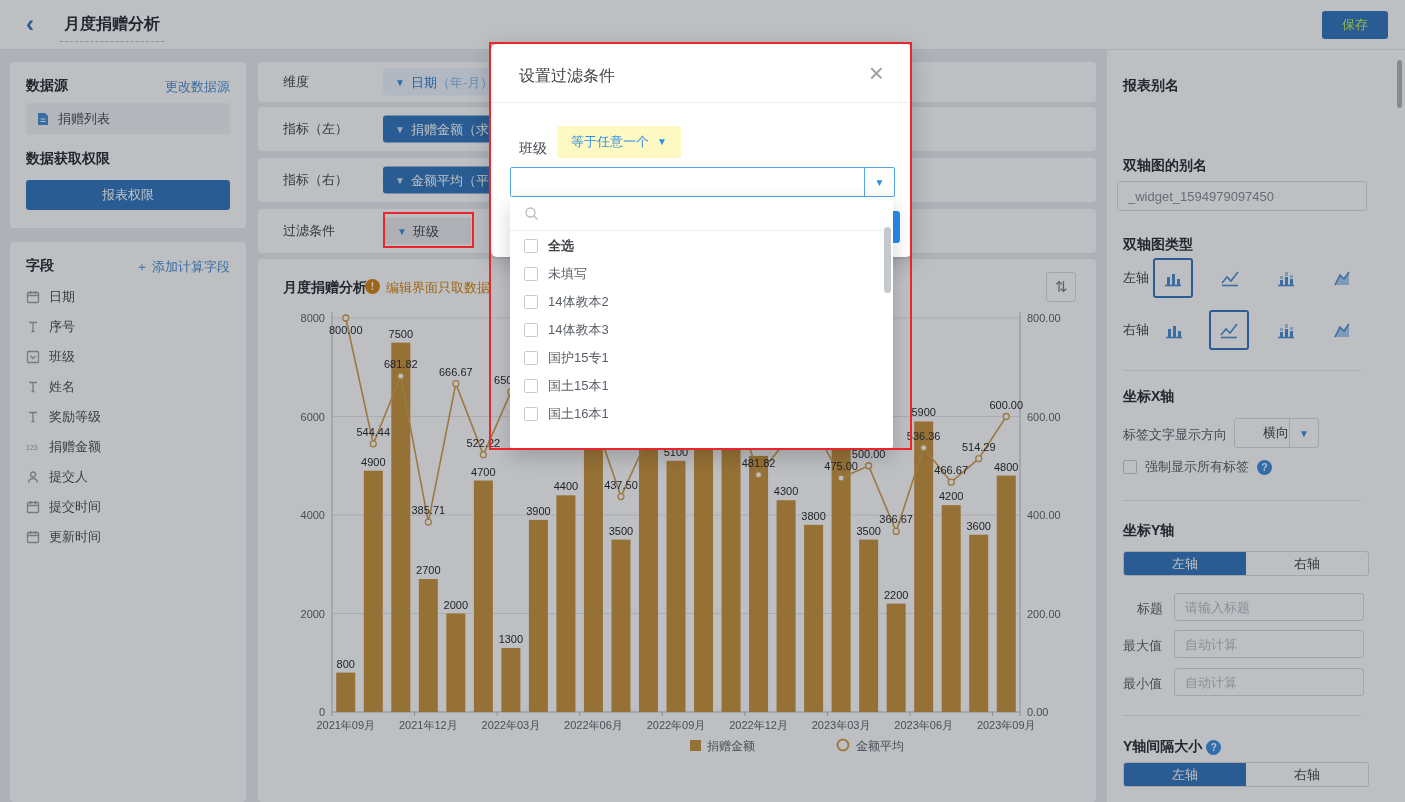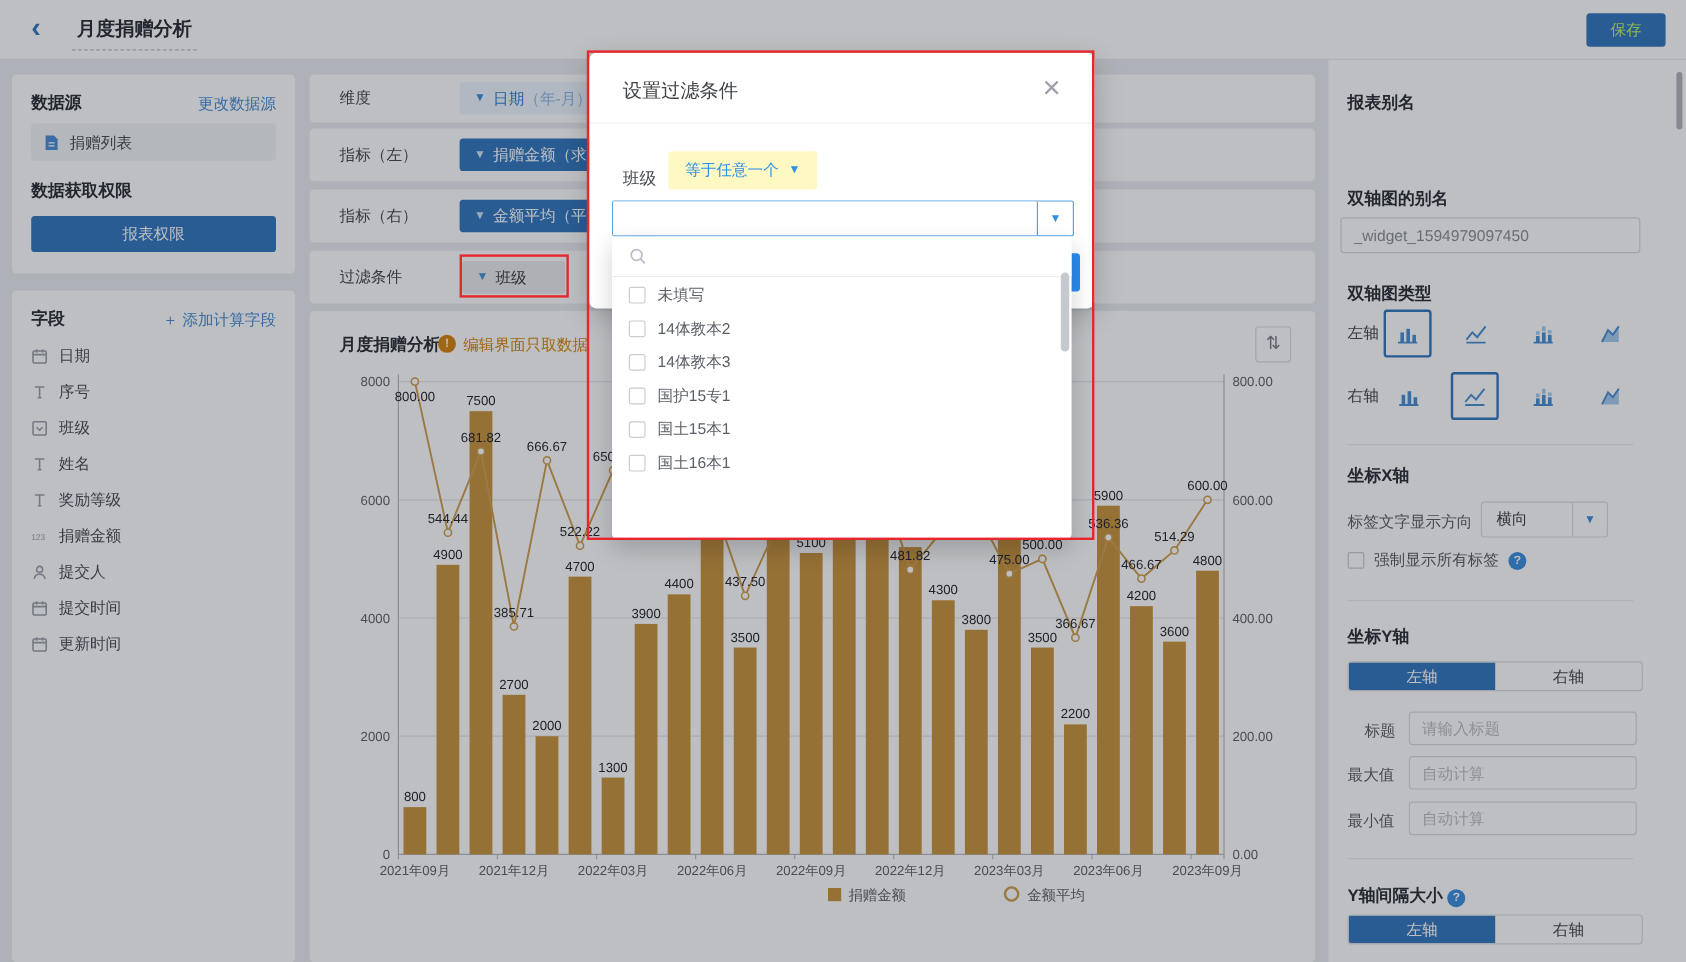--- a/index.html
+++ b/index.html
@@ -60,21 +60,21 @@
   .rp .inp::placeholder { color:#b9bec7; }
   .axis-row { position:absolute; left:16px; width:266px; height:44px; display:flex; align-items:center; }
   .axis-row .al { font-size:13px; color:#45494f; width:46px; }
   .ticon { width:64px; display:flex; justify-content:flex-start; }
   .tbox { width:40px; height:40px; border:2px solid #3478be; border-radius:3px; display:flex; align-items:center; justify-content:center; margin-left:-11px; cursor:pointer; }
   .ci { width:20px; height:20px; cursor:pointer; }
   .ci * { stroke:#4a90d5; fill:none; stroke-width:1.6; }
   .ci .fill { fill:#4a90d5; stroke:none; }
   .ci .fill-light { fill:#a8cdf0; stroke:none; }
   .divider { position:absolute; left:16px; width:238px; border-top:1px solid #e8eaee; }
-  .xsel { position:absolute; left:127px; top:368px; width:106px; height:30px; border:1px solid #d9dce1; border-radius:3px; background:#fff; display:flex; align-items:center; cursor:pointer; }
+  .xsel { position:absolute; left:127px; top:368px; width:85px; height:30px; border:1px solid #d9dce1; border-radius:3px; background:#fff; display:flex; align-items:center; cursor:pointer;text-align:right; }
   .xsel .v { flex:1; padding-left:12px; font-size:13px; color:#3f4347; }
   .xsel .cbtn { width:29px; height:100%; border-left:1px solid #d9dce1; display:flex; align-items:center; justify-content:center; color:#3d8fe0; font-size:10px; }
   .chk { width:14px; height:14px; border:1px solid #c8cdd4; border-radius:2px; background:#fff; flex:none; cursor:pointer; }
   .chkrow { position:absolute; left:16px; display:flex; align-items:center; gap:8px; font-size:13px; color:#5a5f66; }
   .qic { width:15px; height:15px; border-radius:50%; background:#3d8fe0; color:#fff; font-size:10px; font-weight:bold; text-align:center; line-height:15px; display:inline-block; }
   .qic::after { content:"?"; }
   .seg { position:absolute; left:16px; width:246px; height:25px; border:1px solid #d9dce1; border-radius:3px; display:flex; overflow:hidden; background:#fff; }
   .seg div { flex:1; font-size:13px; text-align:center; line-height:24px; color:#45494f; cursor:pointer; }
   .seg .on { background:#3478be; color:#fff; }
   .flabel { position:absolute; font-size:13px; color:#5a5f66; }
@@ -503,20 +503,24 @@
 
   <div class="dropdown">
     <div class="dd-search">
       <svg width="15" height="15" viewBox="0 0 15 15">
           <circle cx="6.5" cy="6.5" r="4.5" fill="none" stroke="#b8bdc6" stroke-width="1.4"></circle>
           <path d="M10 10l3.5 3.5" stroke="#b8bdc6" stroke-width="1.4"></path>
         </svg>
       <input style="">
     </div>
     <div class="dd-items">
+      <div class="dd-item bold">
+          <span class="chk"></span>
+          <span>全选</span>
+        </div>
       <div class="dd-item">
           <span class="chk"></span>
           <span>未填写</span>
         </div>
       <div class="dd-item">
           <span class="chk"></span>
           <span>14体教本2</span>
         </div>
       <div class="dd-item">
           <span class="chk"></span>

